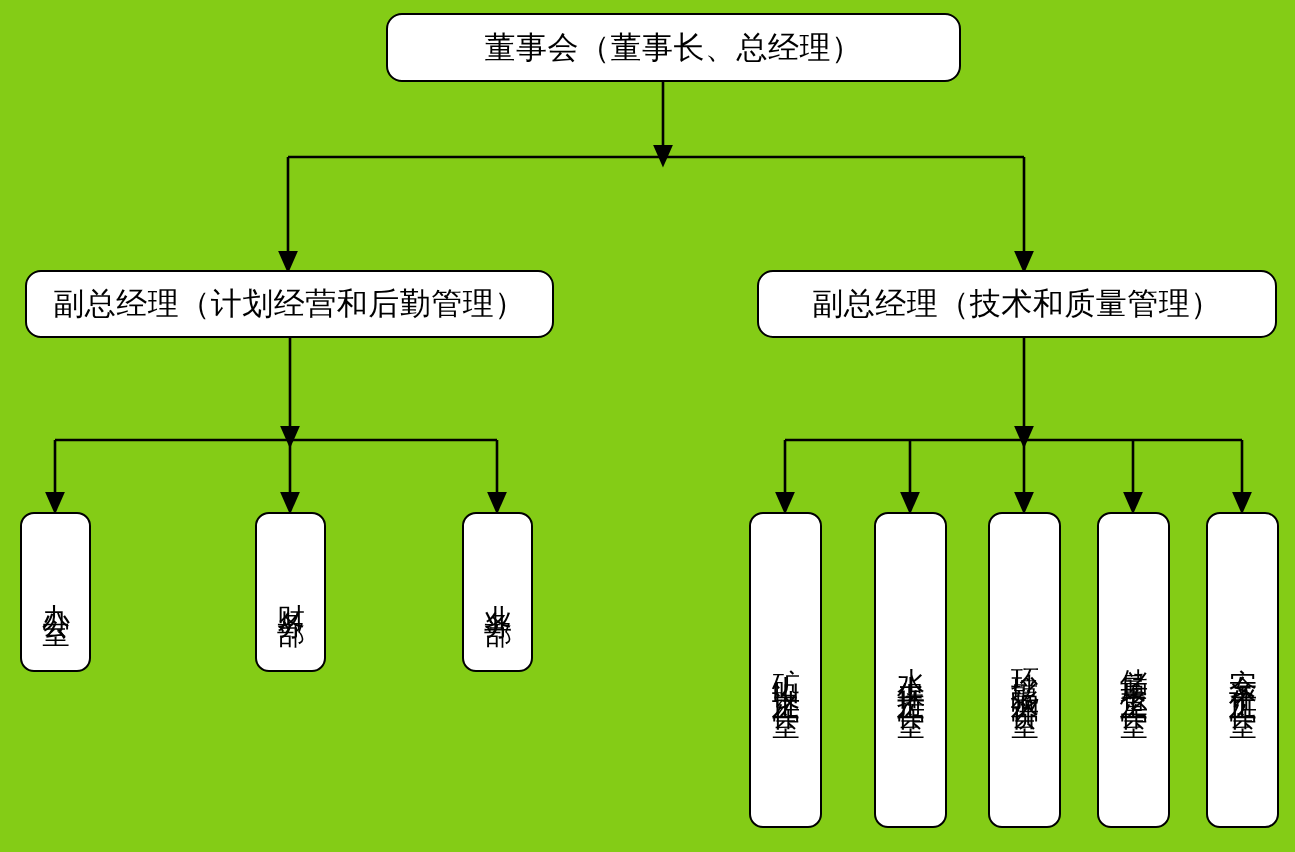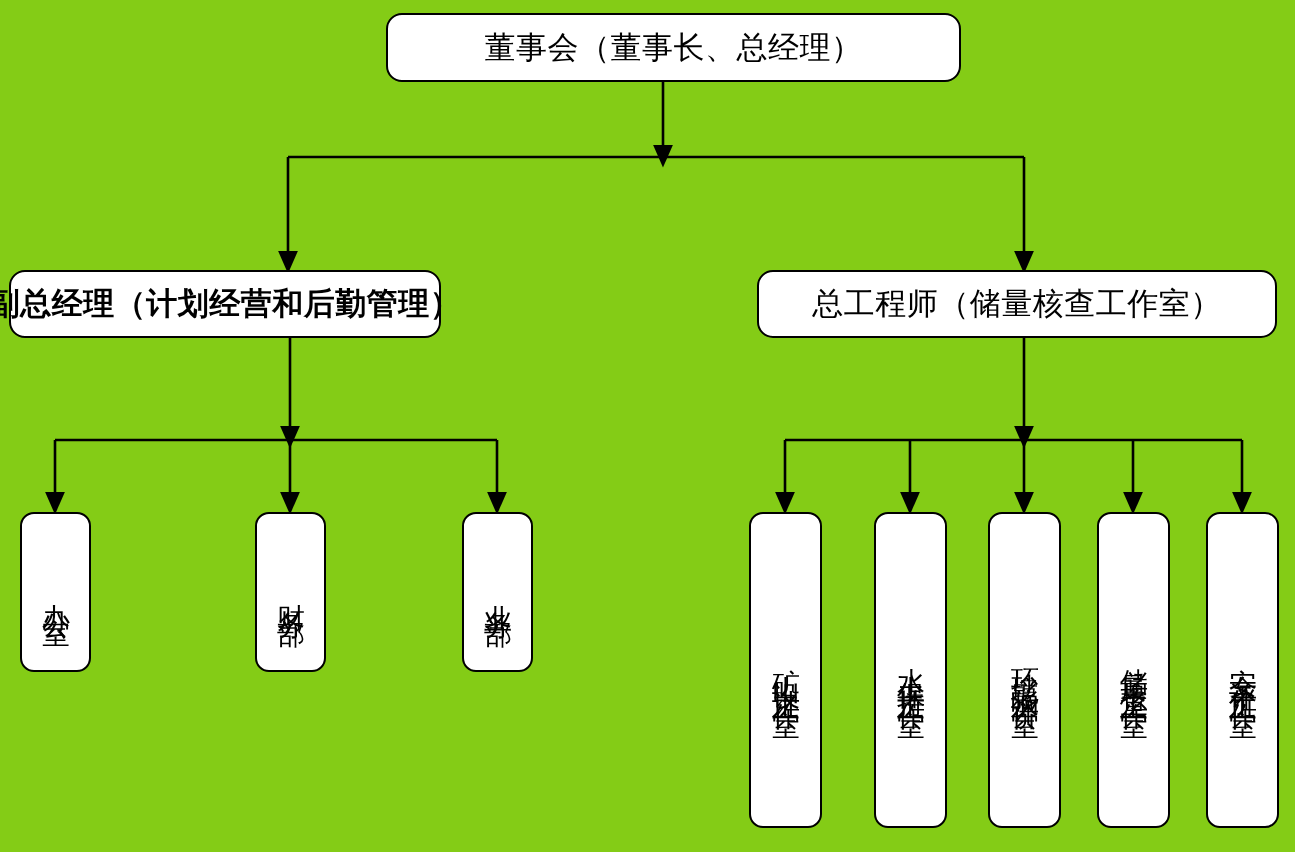--- a/index.html
+++ b/index.html
@@ -95,26 +95,26 @@
       <line x1="1024" y1="440" x2="1024" y2="503" marker-end="url(#arrow)"></line>
       <line x1="1133" y1="440" x2="1133" y2="503" marker-end="url(#arrow)"></line>
       <line x1="1242" y1="440" x2="1242" y2="503" marker-end="url(#arrow)"></line>
     </g>
   </svg>
 
   <div class="node horiz" style="left:386px; top:13px; width:575px; height:69px;">
     <span class="node-label">董事会（董事长、总经理）</span>
   </div>
 
-  <div class="node horiz" style="left:9px; top:270px; width:432px; height:68px;font-weight:bold;">
+  <div class="node horiz" style="left:25px; top:270px; width:529px; height:68px;">
     <span class="node-label">副总经理（计划经营和后勤管理）</span>
   </div>
 
   <div class="node horiz" style="left:757px; top:270px; width:520px; height:68px;">
-    <span class="node-label">总工程师（储量核查工作室）</span>
+    <span class="node-label">副总经理（技术和质量管理）</span>
   </div>
 
   <div class="node vert" style="left:20px; top:512px; width:71px; height:160px;">
     <span class="node-label">办公室</span>
   </div>
 
   <div class="node vert" style="left:255px; top:512px; width:71px; height:160px;">
     <span class="node-label">财务部</span>
   </div>
 

